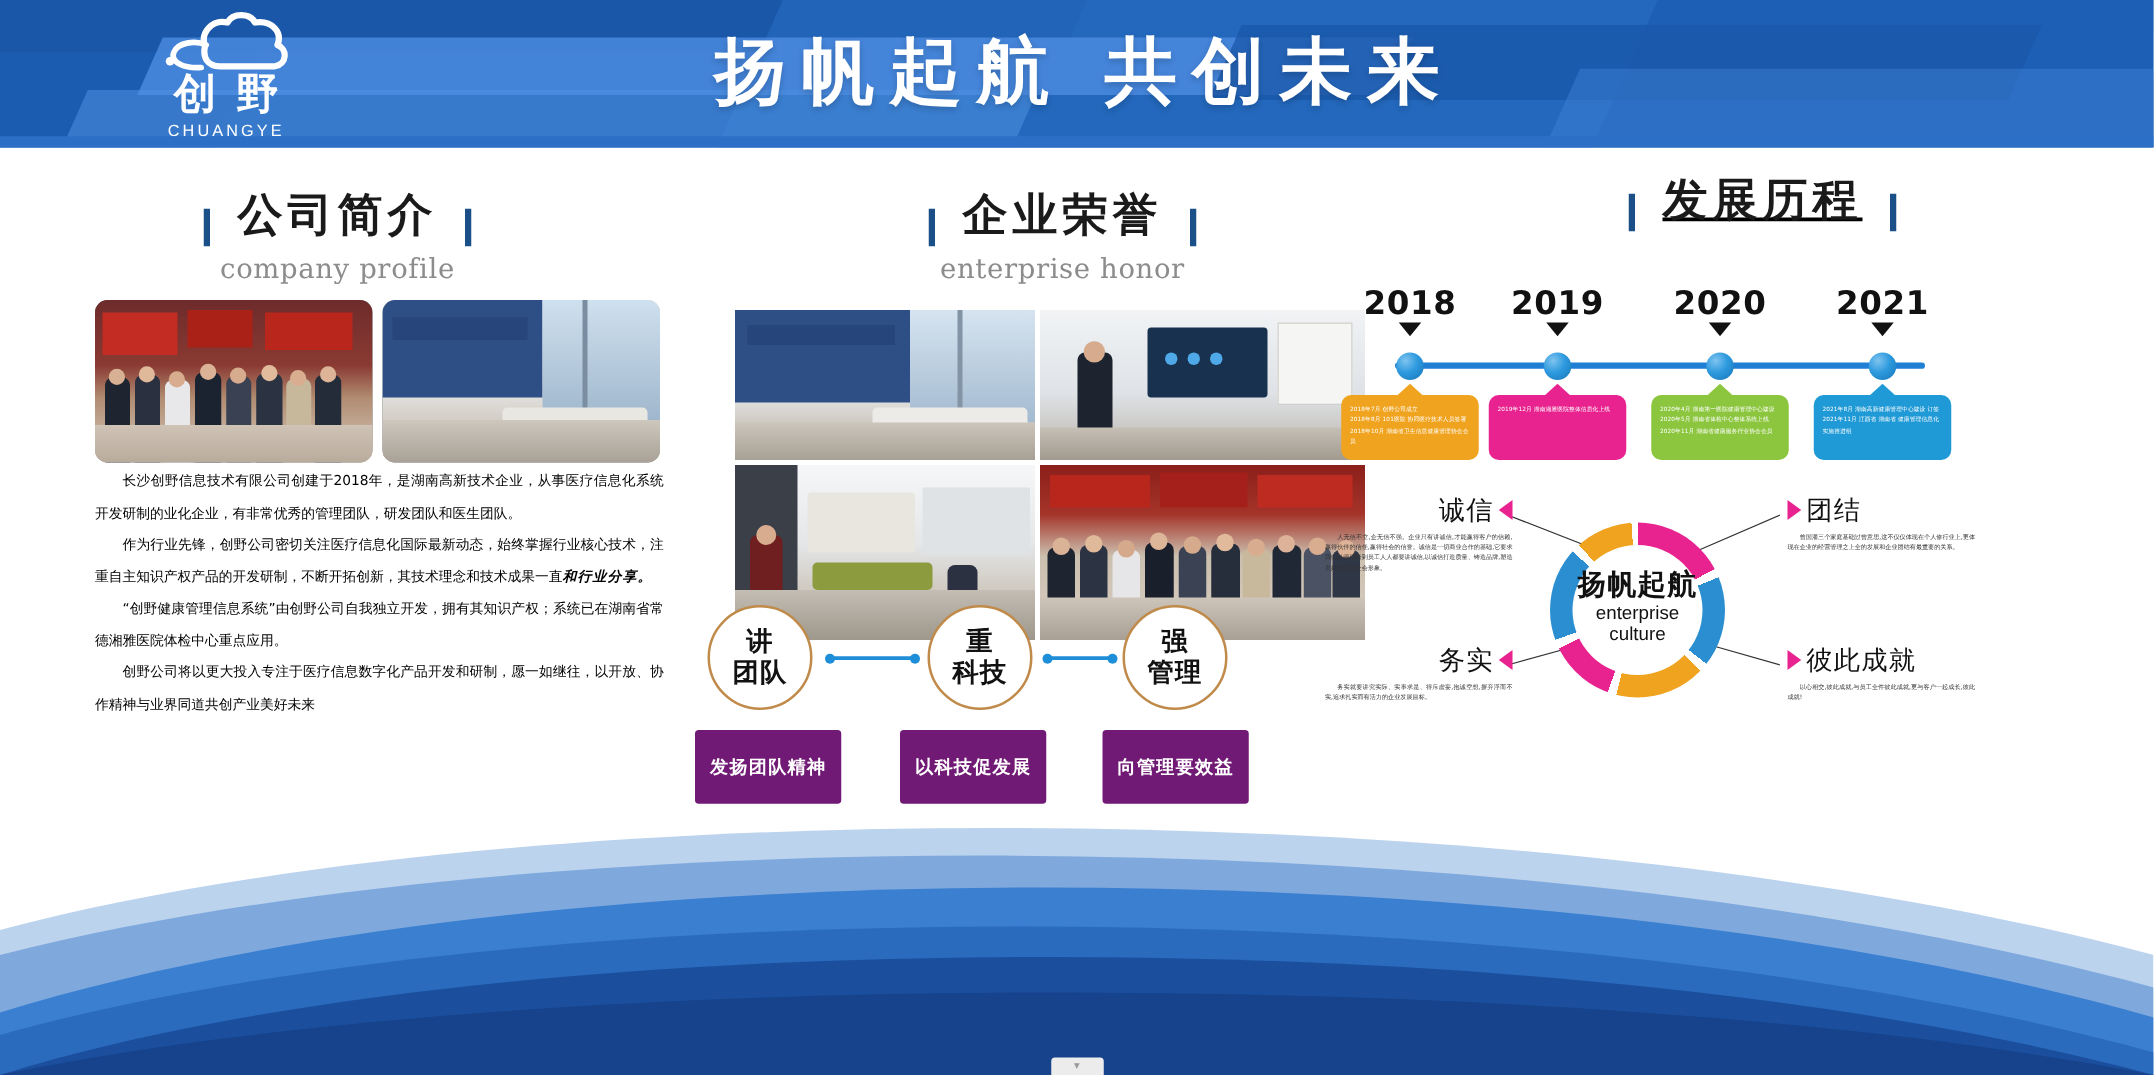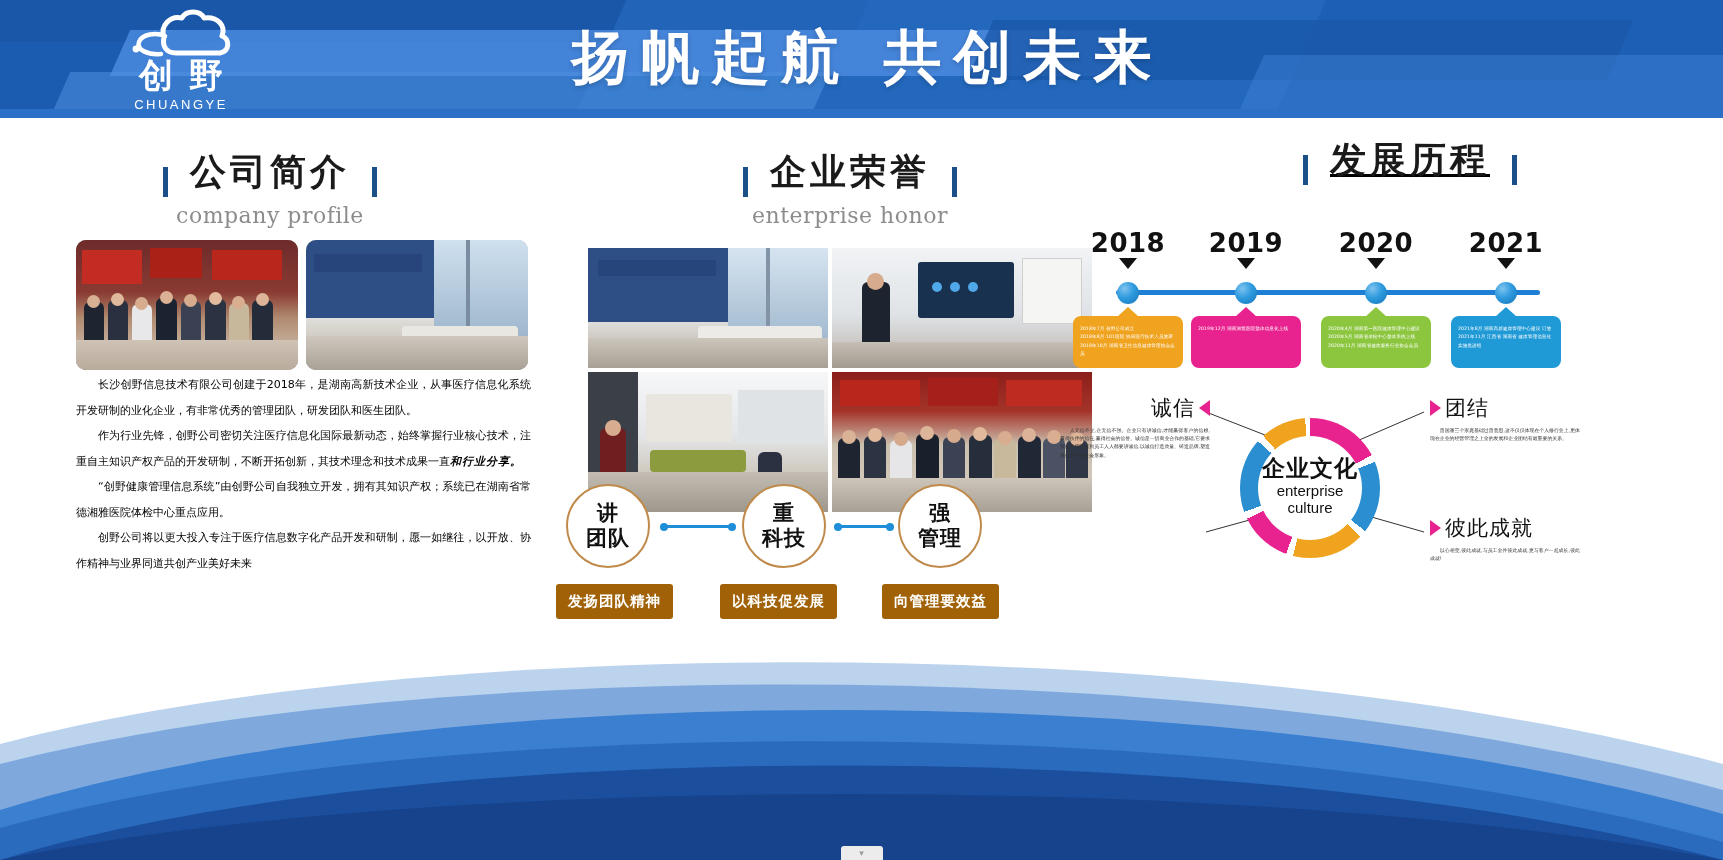--- a/index.html
+++ b/index.html
@@ -128,24 +128,24 @@
   .c1 { left: 6px; } .c2 { left: 182px; } .c3 { left: 338px; }
   .connector { position: absolute; top: 41px; height: 3px; background: #1f8ed8; }
   .connector::before, .connector::after {
     content:""; position:absolute; top:-2.5px; width:8px; height:8px; border-radius:50%;
     background:#1f8ed8;
   }
   .connector::before { left:-4px; } .connector::after { right:-4px; }
   .cn1 { left: 104px; width: 68px; } .cn2 { left: 278px; width: 52px; }
   .tagbtn {
     position: absolute; top: 100px;
-    background: #a16207; color: #fff;
+    background: #701a75; color: #fff;
     font-family: "DejaVu Sans", sans-serif;
     font-size: 14.5px; font-weight: 700; letter-spacing: 1px;
-    padding: 8px 12px; border-radius: 3px; white-space: nowrap;
+    padding: 20px 12px; border-radius: 3px; white-space: nowrap;
   }
   .t1 { left: -4px; } .t2 { left: 160px; } .t3 { left: 322px; }
 
   
   .timeline { position: absolute; left: 1058px; top: 228px; width: 520px; height: 160px; }
   .tl-line {
     position: absolute; left: 58px; top: 62px; width: 424px; height: 5px;
     background: #1f7fd4; border-radius: 3px;
   }
   .tl-node {
@@ -467,41 +467,48 @@
       <path class="leader" d="M148 20 L230 52"></path>
       <path class="leader" d="M366 20 L292 52"></path>
       <path class="leader" d="M148 140 L206 124"></path>
       <path class="leader" d="M366 140 L310 124"></path>
     </svg>
 
     <div class="donut">
       <div class="donut-hole"></div>
     </div>
     <div class="donut-label">
-      <div class="donut-cn">企业文化</div>
+      <div class="donut-cn">扬帆起航</div>
       <div class="donut-en">enterprise</div>
       <div class="donut-en">culture</div>
     </div>
 
     <div class="cul-item cul-tl">
       <div class="cul-title-row">
         <span class="cul-title">诚信</span>
         <span class="tri left"></span>
       </div>
       <div class="cul-body">人无信不立,企无信不强。企业只有讲诚信,才能赢得客户的信赖,赢得伙伴的信任,赢得社会的信誉。诚信是一切商业合作的基础,它要求我们从管理者到员工人人都要讲诚信,以诚信打造质量、铸造品牌,塑造良好的企业社会形象。</div>
     </div>
 
     <div class="cul-item cul-tr">
       <div class="cul-title-row">
         <span class="tri right"></span>
         <span class="cul-title">团结</span>
       </div>
       <div class="cul-body">曾国潘三个家庭基础过曾意思,这不仅仅体现在个人修行业上,更体现在企业的经营管理之上全的发展和企业团结有最重要的关系。</div>
     </div>
 
+    <div class="cul-item cul-bl">
+      <div class="cul-title-row">
+        <span class="cul-title">务实</span>
+        <span class="tri left"></span>
+      </div>
+      <div class="cul-body">务实就要讲究实际、实事求是、得斥虚妄,抱诚空想,摒弃浮而不实,追求扎实而有活力的企业发展目标。</div>
+    </div>
 
     <div class="cul-item cul-br">
       <div class="cul-title-row">
         <span class="tri right"></span>
         <span class="cul-title">彼此成就</span>
       </div>
       <div class="cul-body">以心相交,彼此成就,与员工全件彼此成就,更与客户一起成长,彼此成就!</div>
     </div>
   </div>
 

